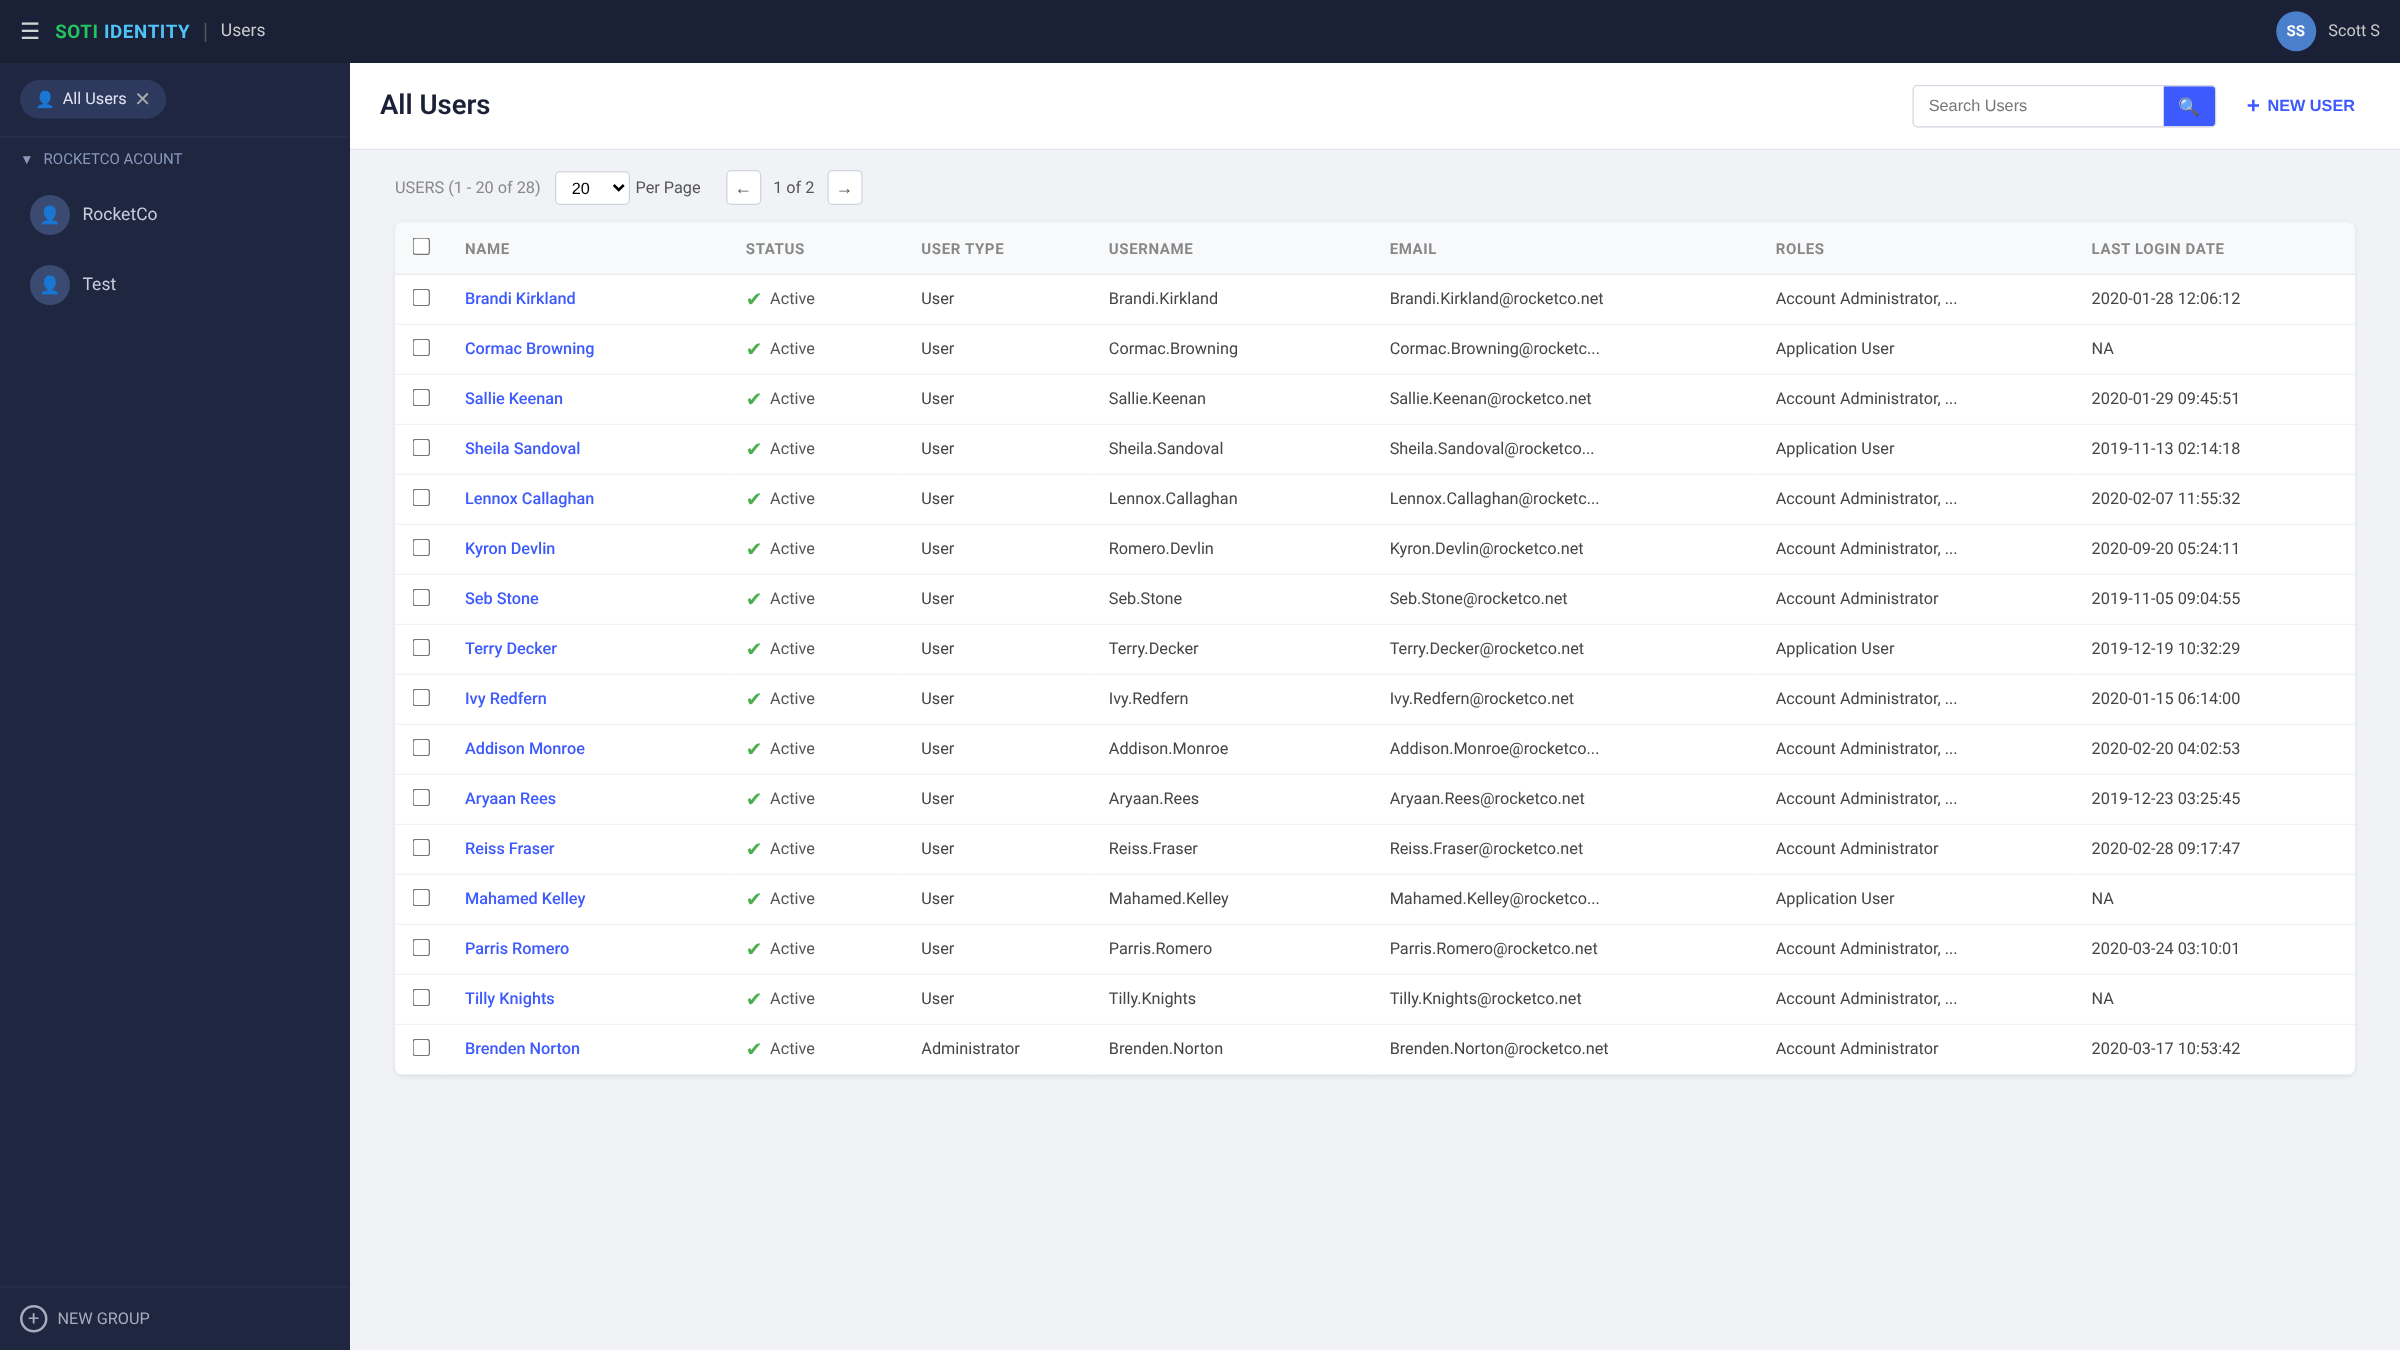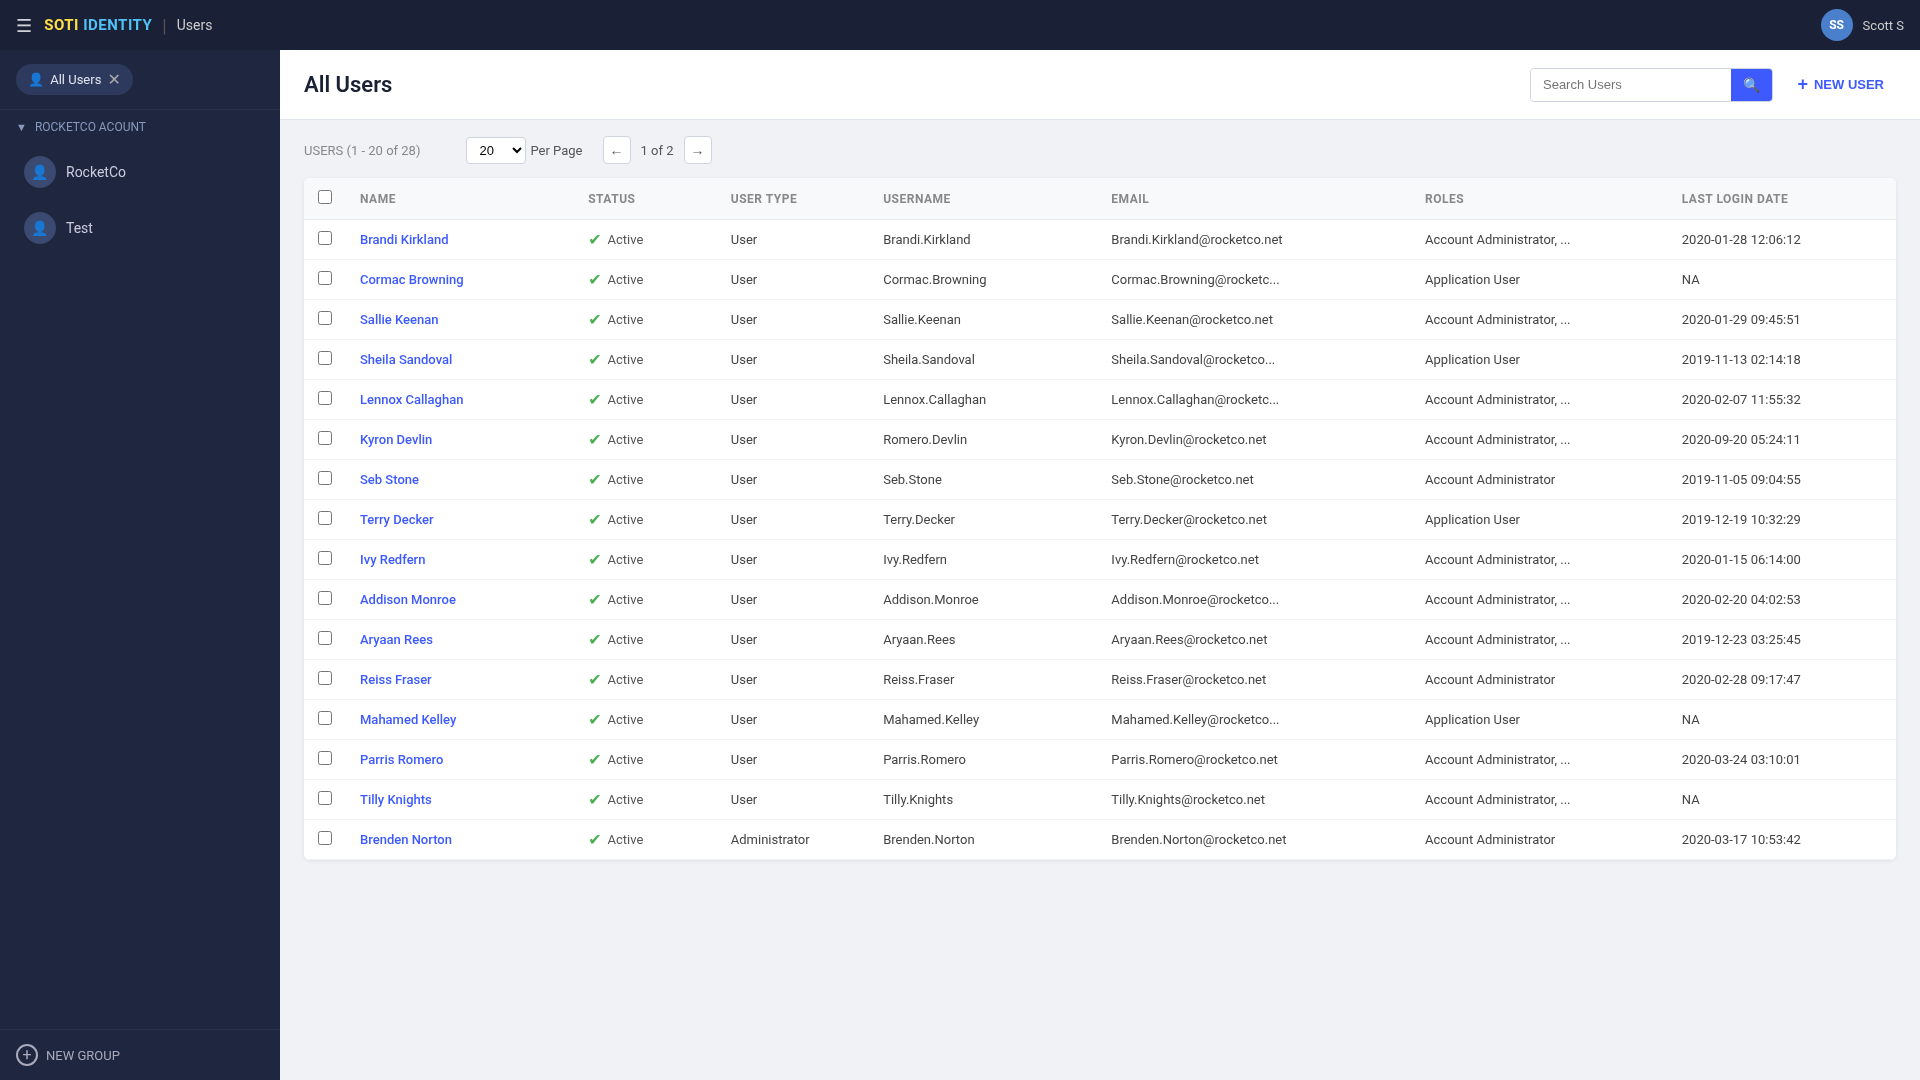--- a/index.html
+++ b/index.html
@@ -12,21 +12,21 @@
       display: flex;
       align-items: center;
       padding: 0 16px;
       color: #fff;
       position: fixed;
       top: 0; left: 0; right: 0;
       z-index: 100;
     }
     .topnav-hamburger { font-size: 18px; cursor: pointer; margin-right: 12px; opacity: 0.8; }
     .topnav-logo { font-size: 15px; font-weight: 700; letter-spacing: 0.5px; color: #fff; }
-    .topnav-logo span { color: #fde047; }
+    .topnav-logo span { color: #22c55e; }
     .topnav-divider { color: #555; margin: 0 10px; font-size: 18px; }
     .topnav-section { font-size: 14px; color: #ccc; }
     .topnav-right { margin-left: auto; display: flex; align-items: center; gap: 10px; }
     .avatar-circle { width: 32px; height: 32px; border-radius: 50%; background: #4a7fcb; display: flex; align-items: center; justify-content: center; font-size: 12px; font-weight: 700; color: #fff; }
     .topnav-username { color: #ccc; font-size: 13px; }
 
     
     .layout { display: flex; margin-top: 50px; height: calc(100vh - 50px); }
 
     
@@ -50,25 +50,25 @@
     .main { flex: 1; overflow-y: auto; padding: 0; background: #f0f2f5; }
     .main-header { background: #fff; padding: 16px 24px; display: flex; align-items: center; justify-content: space-between; border-bottom: 1px solid #e0e4ee; position: sticky; top: 0; z-index: 10; }
     .main-title { font-size: 22px; font-weight: 600; color: #1a2035; }
     .header-right { display: flex; align-items: center; gap: 12px; }
     .search-box { display: flex; align-items: center; border: 1px solid #d0d4e0; border-radius: 4px; overflow: hidden; background: #fff; }
     .search-input { border: none; outline: none; padding: 8px 12px; font-size: 13px; color: #555; width: 200px; }
     .search-btn { background: #3d5afe; border: none; padding: 8px 12px; cursor: pointer; color: #fff; font-size: 14px; }
     .new-user-btn { display: flex; align-items: center; gap: 6px; background: transparent; border: none; color: #3d5afe; font-size: 13px; font-weight: 600; cursor: pointer; padding: 8px 12px; border-radius: 4px; }
 
     
-    .table-container { padding: 16px 24px; }
+    .table-container { padding: 16px 36px; }
     .table-toolbar { display: flex; align-items: center; gap: 12px; margin-bottom: 14px; }
     .table-count { font-size: 13px; font-weight: 600; color: #444; }
     .table-count span { font-weight: 400; color: #888; }
-    .per-page-select { display: flex; align-items: center; gap: 4px; font-size: 13px; color: #555; margin-left: 34px; }
+    .per-page-select { display: flex; align-items: center; gap: 4px; font-size: 13px; color: #555; }
     .per-page-select select { border: 1px solid #d0d4e0; border-radius: 4px; padding: 4px 8px; font-size: 13px; background: #fff; cursor: pointer; }
     .pagination { display: flex; align-items: center; gap: 6px; margin-left: 8px; }
     .page-btn { width: 28px; height: 28px; border: 1px solid #d0d4e0; background: #fff; border-radius: 4px; cursor: pointer; display: flex; align-items: center; justify-content: center; font-size: 14px; color: #555; }
     .page-info { font-size: 13px; color: #555; padding: 0 4px; }
 
     
     .users-table { width: 100%; background: #fff; border-radius: 6px; box-shadow: 0 1px 4px rgba(0,0,0,0.08); overflow: hidden; }
     .users-table table { width: 100%; border-collapse: collapse; }
     .users-table thead th { background: #f8f9fb; padding: 12px 14px; text-align: left; font-size: 12px; font-weight: 700; color: #888; text-transform: uppercase; letter-spacing: 0.5px; border-bottom: 1px solid #e8eaf0; white-space: nowrap; }
     .users-table tbody tr { border-bottom: 1px solid #f0f2f8; }

